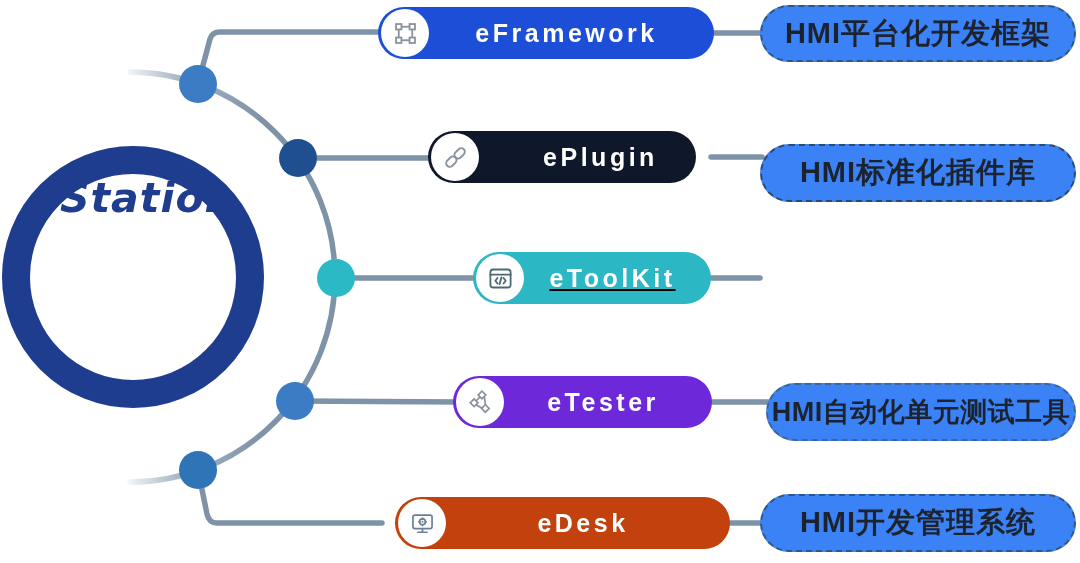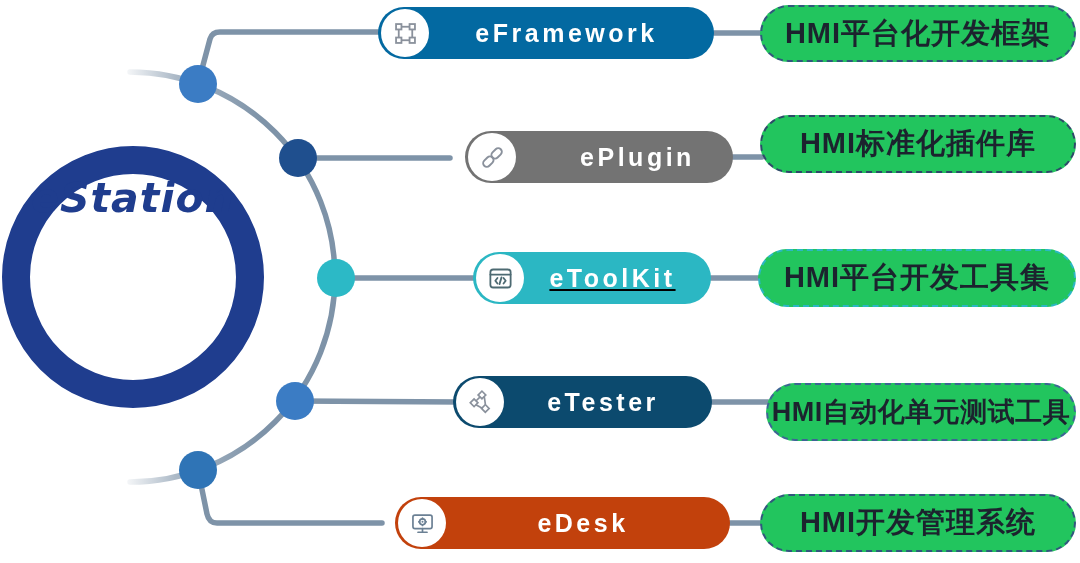--- a/index.html
+++ b/index.html
@@ -13,32 +13,32 @@
        background:#fff;z-index:2;}
   .hub-label{font-size:41px;font-weight:800;font-style:italic;color:#1f3d8e;letter-spacing:1px;
              font-family:"DejaVu Sans","Liberation Sans",sans-serif;white-space:nowrap;}
 
   
   .pill{position:absolute;height:52px;border-radius:26px;display:flex;align-items:center;z-index:3;}
   .pill .icon-circle{width:48px;height:48px;border-radius:50%;background:#fff;margin-left:3px;
                      display:flex;align-items:center;justify-content:center;flex:0 0 auto;}
   .pill .pill-label{flex:1;text-align:center;color:#ffffff;font-size:25px;font-weight:700;
                     letter-spacing:3.5px;white-space:nowrap;padding-right:10px;}
-  .pill-0{left:378px;top:7px;width:336px;background:#0369a1;}
-  .pill-1{left:465px;top:131px;width:268px;background:#737373;gap:36px;}
+  .pill-0{left:378px;top:7px;width:336px;background:#1d4ed8;}
+  .pill-1{left:428px;top:131px;width:268px;background:#0f172a;gap:36px;}
   .pill-2{left:473px;top:252px;width:238px;background:#2bb7c3;text-decoration:underline;}
-  .pill-3{left:453px;top:376px;width:259px;background:#0c4a6e;justify-content:center;}
+  .pill-3{left:453px;top:376px;width:259px;background:#6d28d9;justify-content:center;}
   .pill-4{left:395px;top:497px;width:335px;background:#c2410c;}
 
   
   .dbox{position:absolute;box-sizing:border-box;border-radius:29px;border:2.5px dashed #2d4a68;
-        display:flex;align-items:center;justify-content:center;background:#22c55e;z-index:3;}
+        display:flex;align-items:center;justify-content:center;background:#3b82f6;z-index:3;}
   .dbox .dbox-label{font-size:29px;font-weight:900;color:#1c232e;letter-spacing:1px;white-space:nowrap;}
   .dbox-0{left:760px;top:5px;width:316px;height:57px;border-color:#31577d;}
-  .dbox-1{left:760px;top:115px;width:316px;height:58px;border-color:#2d4a68;text-align:right;}
+  .dbox-1{left:760px;top:144px;width:316px;height:58px;border-color:#2d4a68;text-align:right;}
   .dbox-2{left:758px;top:249px;width:318px;height:58px;border-color:#2bb7c3;}
   .dbox-3{left:766px;top:383px;width:310px;height:58px;border-color:#3d6594;}
   .dbox-3 .dbox-label{font-size:27px;letter-spacing:0.5px;}
   .dbox-4{left:760px;top:494px;width:316px;height:58px;border-color:#31577d;}
 
   .icon-svg{display:block;}
 </style>
 </head>
 <body>
 
@@ -115,23 +115,20 @@
       <svg class="icon-svg" width="27" height="27" viewBox="0 0 24 24" fill="none" stroke="#4d6a72" stroke-width="1.6" stroke-linecap="round" stroke-linejoin="round">
         <rect x="3" y="4" width="18" height="16" rx="2.5"></rect>
         <line x1="3" y1="8.5" x2="21" y2="8.5"></line>
         <polyline points="9.3,11.5 7.4,14 9.3,16.5"></polyline>
         <polyline points="14.7,11.5 16.6,14 14.7,16.5"></polyline>
         <line x1="12.9" y1="11" x2="11.1" y2="17"></line>
       </svg>
     </span>
     <span class="pill-label">eToolKit</span>
   </div>
-  <div class="dbox dbox-2">
-    <span class="dbox-label">HMI平台开发工具集</span>
-  </div>
 
   <div class="pill pill-3">
     <span class="icon-circle">
       <svg class="icon-svg" width="27" height="27" viewBox="0 0 24 24" fill="none" stroke="#8a919c" stroke-width="1.5" stroke-linecap="round">
         <rect x="10.9" y="2.9" width="4.8" height="4.8" transform="rotate(45 13.3 5.3)"></rect>
         <rect x="3.9" y="9.9" width="4.8" height="4.8" transform="rotate(45 6.3 12.3)"></rect>
         <rect x="13.9" y="14.9" width="4.8" height="4.8" transform="rotate(45 16.3 17.3)"></rect>
         <path d="M11 7.6 L8.6 10 M15.5 7.6 L16.3 13.4 M8.7 14.5 L13.6 17.2"></path>
       </svg>
     </span>

